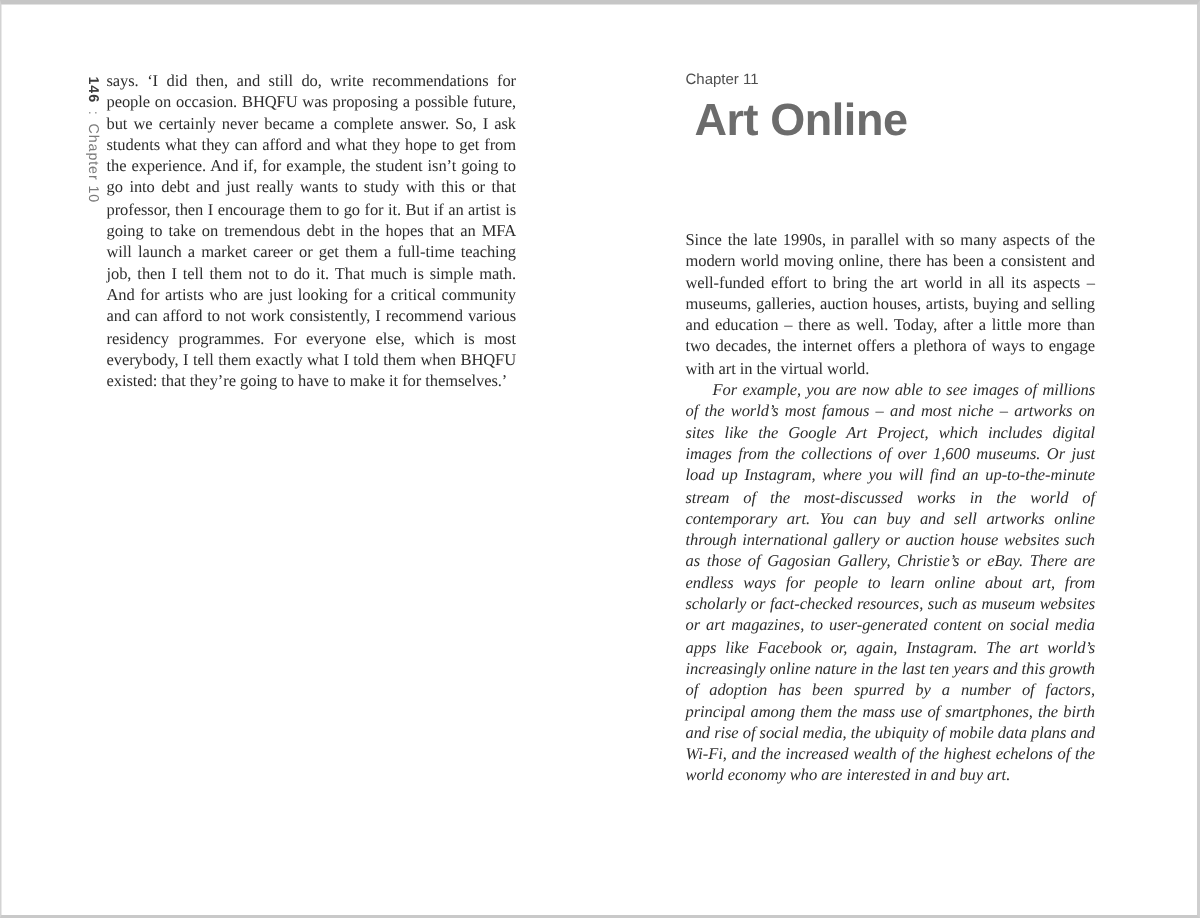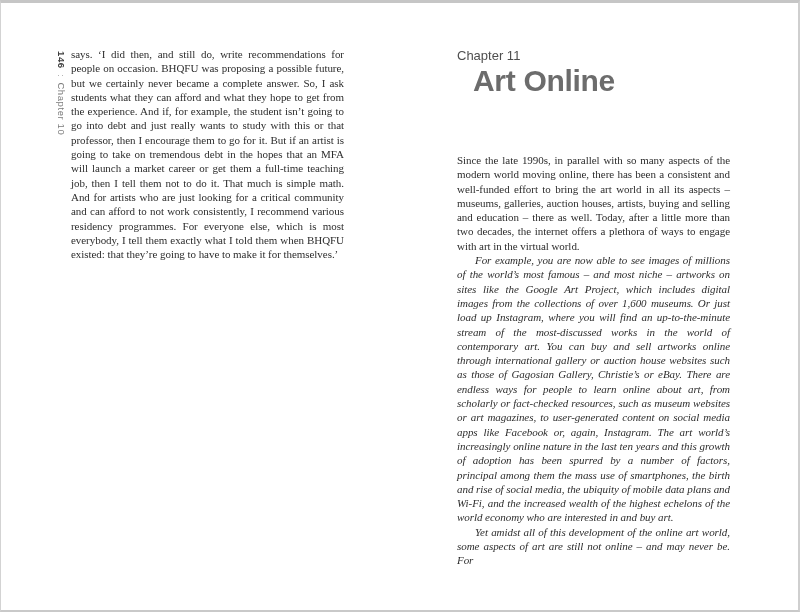--- a/index.html
+++ b/index.html
@@ -65,26 +65,26 @@
 
   .bodycol p { margin: 0; }
   .bodycol p.indent { text-indent: 18px; font-style: italic; }
 
   
   .chapter-label {
     position: absolute;
     left: 56px;
     top: 45px;
     font-family: "Liberation Sans", sans-serif;
-    font-size: 13px;
+    font-size: 10px;
     color: #4e4e4e;
   }
   .chapter-title {
     position: absolute;
-    left: 72px;
+    left: 62px;
     top: 61px;
     font-family: "Liberation Sans", sans-serif;
     font-size: 30px;
     font-weight: bold;
     letter-spacing: -0.3px;
     color: #6c6c6c;
   }
 </style>
 </head>
 <body>
@@ -100,17 +100,16 @@
     </div>
   </div>
 
   <div class="page right">
     <div class="chapter-label">Chapter 11</div>
     <div class="chapter-title">Art Online</div>
 
     <div class="bodycol bodycol-right">
       <p>Since the late 1990s, in parallel with so many aspects of the modern world moving online, there has been a consistent and well-funded effort to bring the art world in all its aspects – museums, galleries, auction houses, artists, buying and selling and education – there as well. Today, after a little more than two decades, the internet offers a plethora of ways to engage with art in the virtual world.</p>
       <p class="indent">For example, you are now able to see images of millions of the world’s most famous – and most niche – artworks on sites like the Google Art Project, which includes digital images from the collections of over 1,600 museums. Or just load up Instagram, where you will find an up-to-the-minute stream of the most-discussed works in the world of contemporary art. You can buy and sell artworks online through international gallery or auction house websites such as those of Gagosian Gallery, Christie’s or eBay. There are endless ways for people to learn online about art, from scholarly or fact-checked resources, such as museum websites or art magazines, to user-generated content on social media apps like Facebook or, again, Instagram. The art world’s increasingly online nature in the last ten years and this growth of adoption has been spurred by a number of factors, principal among them the mass use of smartphones, the birth and rise of social media, the ubiquity of mobile data plans and Wi-Fi, and the increased wealth of the highest echelons of the world economy who are interested in and buy art.</p>
-      <p class="indent">Yet amidst all of this development of the online art world, some aspects of art are still not online – and may never be. For</p>
     </div>
   </div>
 
 </div>
 
 </body></html>

